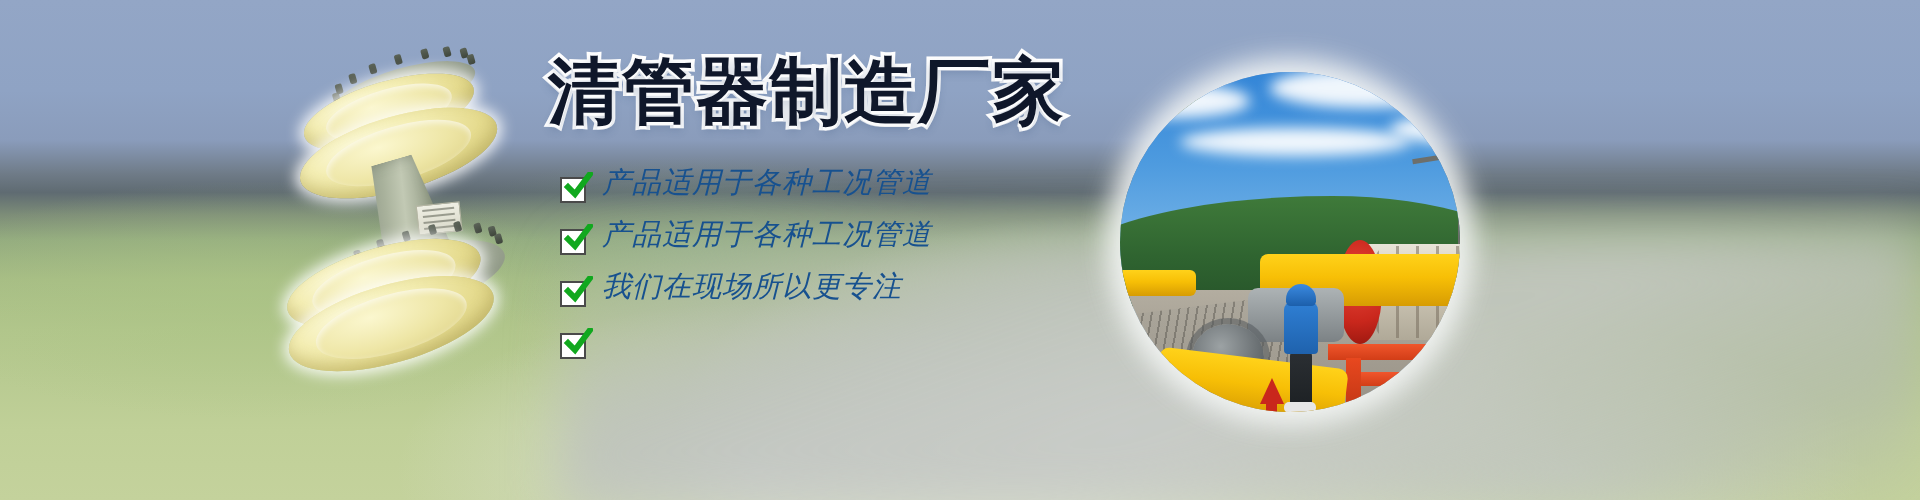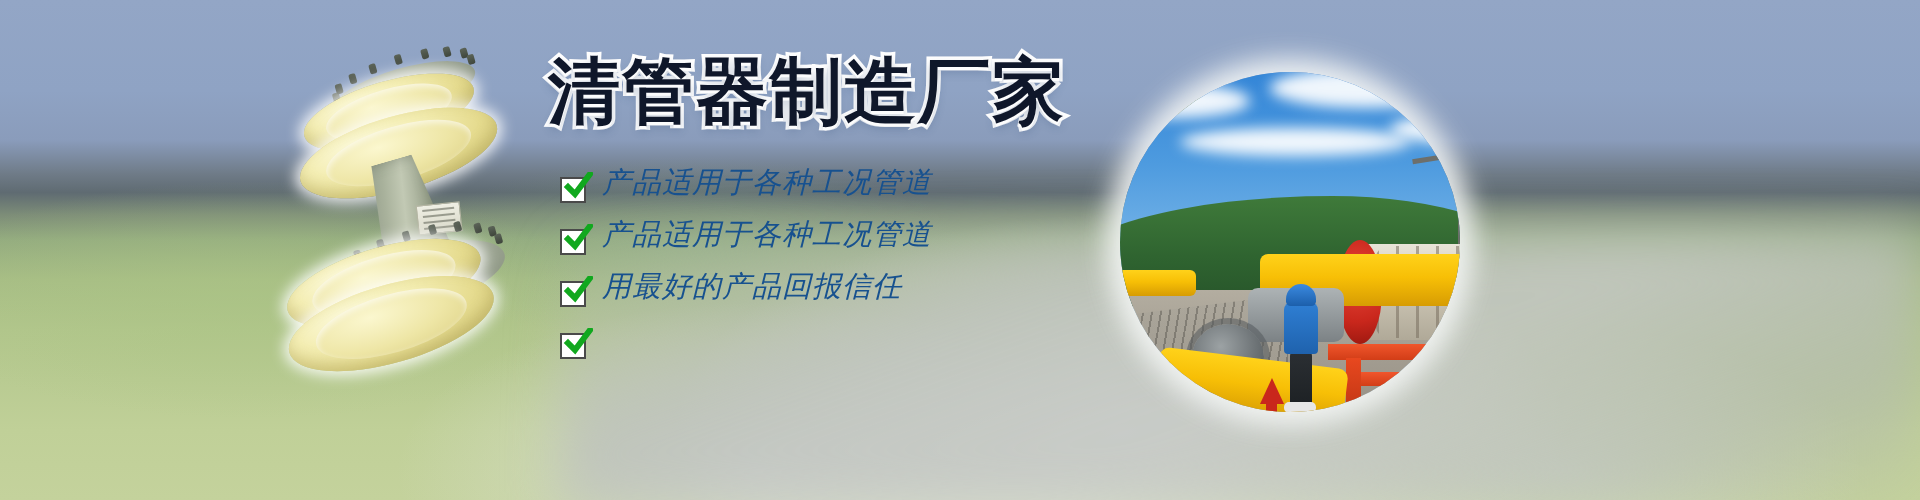--- a/index.html
+++ b/index.html
@@ -310,21 +310,21 @@
           </svg>
       </span>
       <span class="bullet-text">产品适用于各种工况管道</span>
     </div>
     <div class="bullet">
       <span class="check">
         <svg viewBox="0 0 30 30">
             <path d="M5 15 L12 22 L27 2" fill="none" stroke="#11a81e" stroke-width="6" stroke-linecap="square"></path>
           </svg>
       </span>
-      <span class="bullet-text">用最好的产品回报信任</span>
+      <span class="bullet-text">我们在现场所以更专注</span>
     </div>
     <div class="bullet">
       <span class="check">
         <svg viewBox="0 0 30 30">
             <path d="M5 15 L12 22 L27 2" fill="none" stroke="#11a81e" stroke-width="6" stroke-linecap="square"></path>
           </svg>
       </span>
     </div>
   </div>
 

